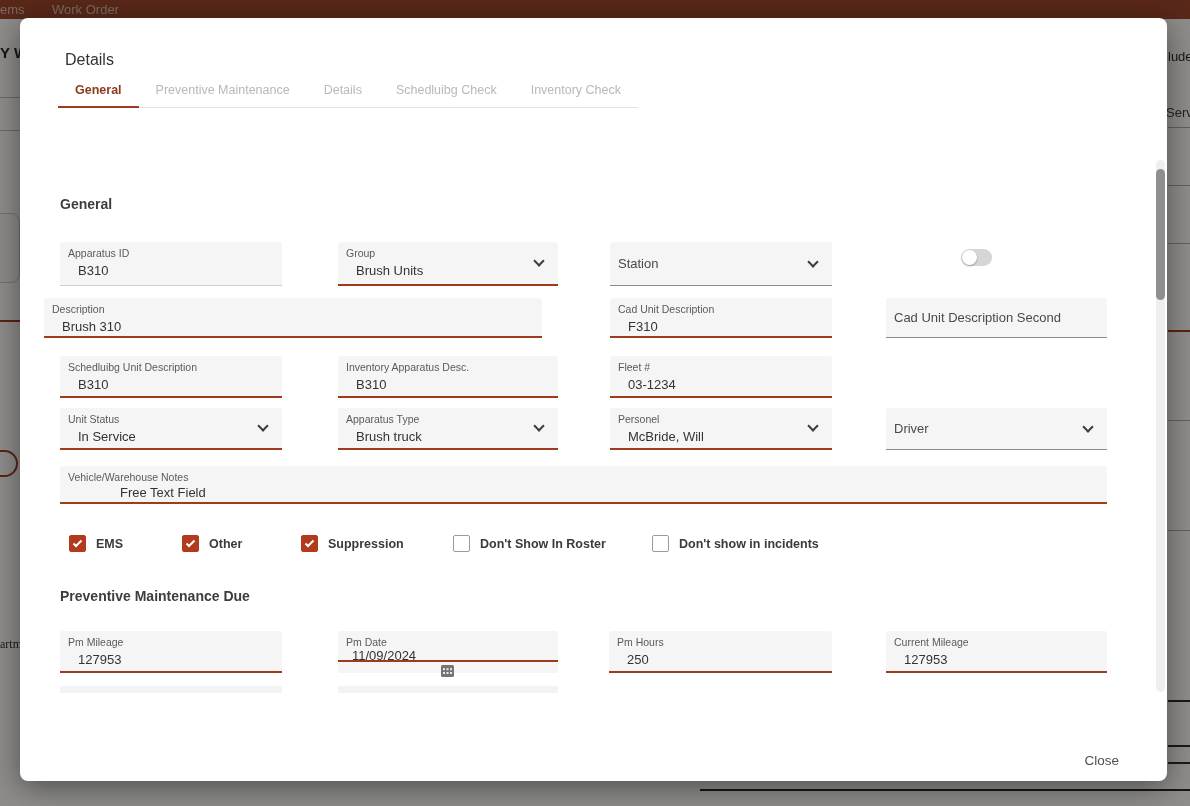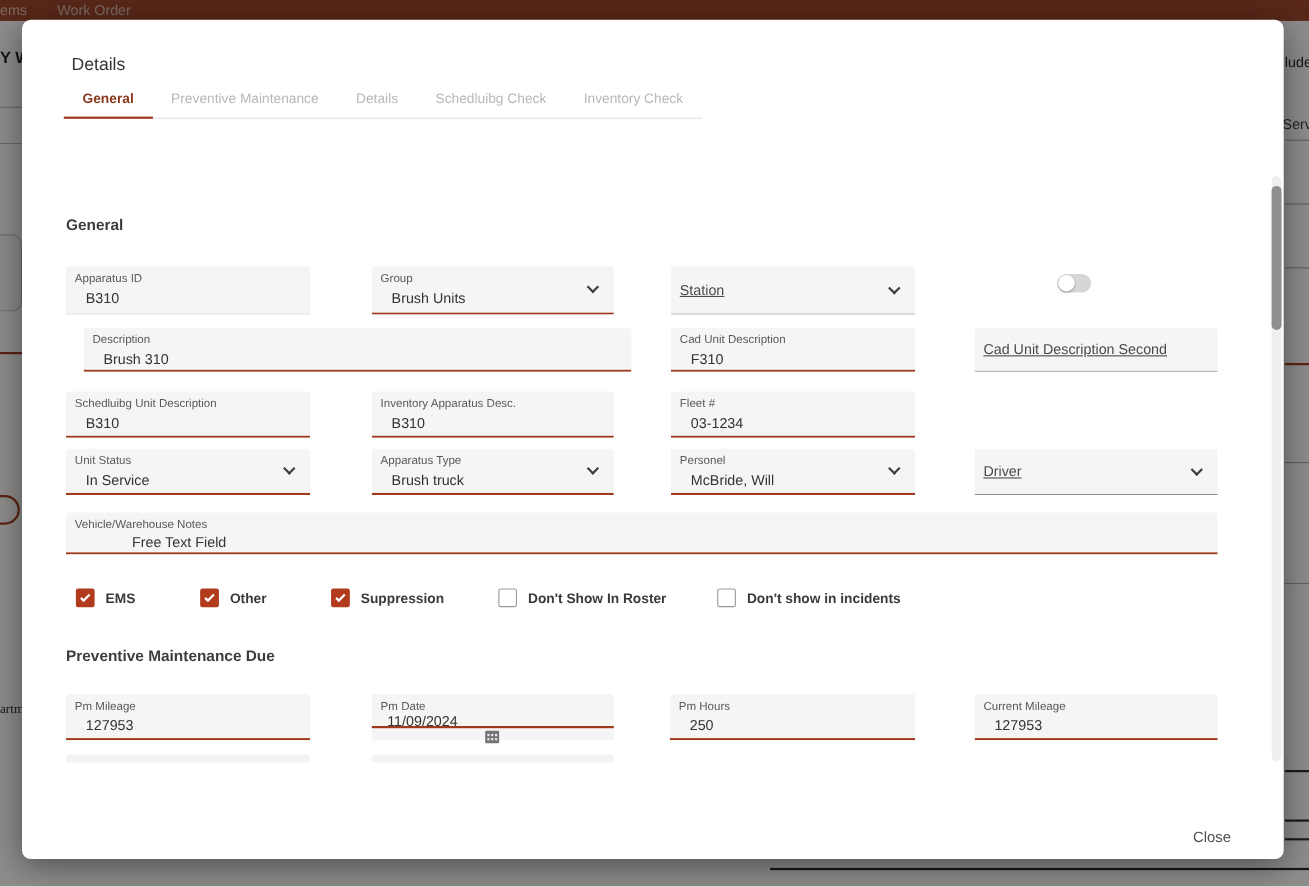--- a/index.html
+++ b/index.html
@@ -29,21 +29,21 @@
 
   .sec { position:absolute; left:40px; font-size:14px; font-weight:700; color:#3d3d3d; }
 
   .field { position:absolute; background:#f5f5f5; border-radius:3px 3px 0 0; }
   .field .lb  { position:absolute; left:8px; top:5px; font-size:10.5px; color:#5a5a5a; white-space:nowrap; }
   .field .val { position:absolute; left:18px; top:21px; font-size:13px; color:#333; white-space:nowrap; }
   .b-red   { border-bottom:2px solid #a03a1d; }
   .b-gray  { border-bottom:1px solid #8c8c8c; }
   .b-light { border-bottom:1px solid #cfcfcf; }
   .field.empty { display:flex; align-items:center; padding-left:8px; }
-  .field.empty .ph { font-size:13px; color:#4a4a4a;text-decoration:underline; }
+  .field.empty .ph { font-size:13px; color:#4a4a4a; }
   .chev { position:absolute; right:15px; top:50%; width:8px; height:8px; margin-top:-6px;
           border-right:2px solid #3d3d3d; border-bottom:2px solid #3d3d3d; transform:rotate(45deg); }
 
   .date-underline { position:absolute; left:0; right:0; top:29px; height:2px; background:#a03a1d; }
   .cal-icon { position:absolute; left:50%; top:32px; margin-left:-7px; cursor:pointer; }
 
   .toggle-label { position:absolute; font-size:13.5px; color:#ec4899;margin-top:48px; }
   .toggle { position:absolute; width:31px; height:17px; border-radius:9px; background:#d6d6d6; cursor:pointer; }
   .toggle .knob { position:absolute; left:1px; top:1px; width:15px; height:15px; border-radius:50%;
                   background:#fff; box-shadow:0 1px 2px rgba(0,0,0,.3); }
@@ -120,21 +120,21 @@
     </div>
     <div class="field empty b-gray" style="left:590px;top:224px;width:222px;height:44px;">
       <span class="ph">Station</span>
       <span class="chev"></span>
     </div>
     <div class="toggle-label" style="left:866px;top:231px;">Not Active</div>
     <div class="toggle" style="left:941px;top:231px;">
       <span class="knob"></span>
     </div>
 
-    <div class="field b-red" style="left:56px;top:280px;width:498px;height:40px;">
+    <div class="field b-red" style="left:24px;top:280px;width:498px;height:40px;">
       <div class="lb">Description</div>
       <div class="val">Brush 310</div>
     </div>
     <div class="field b-red" style="left:590px;top:280px;width:222px;height:40px;">
       <div class="lb">Cad Unit Description</div>
       <div class="val">F310</div>
     </div>
     <div class="field empty b-gray" style="left:866px;top:280px;width:221px;height:40px;">
       <span class="ph">Cad Unit Description Second</span>
     </div>

